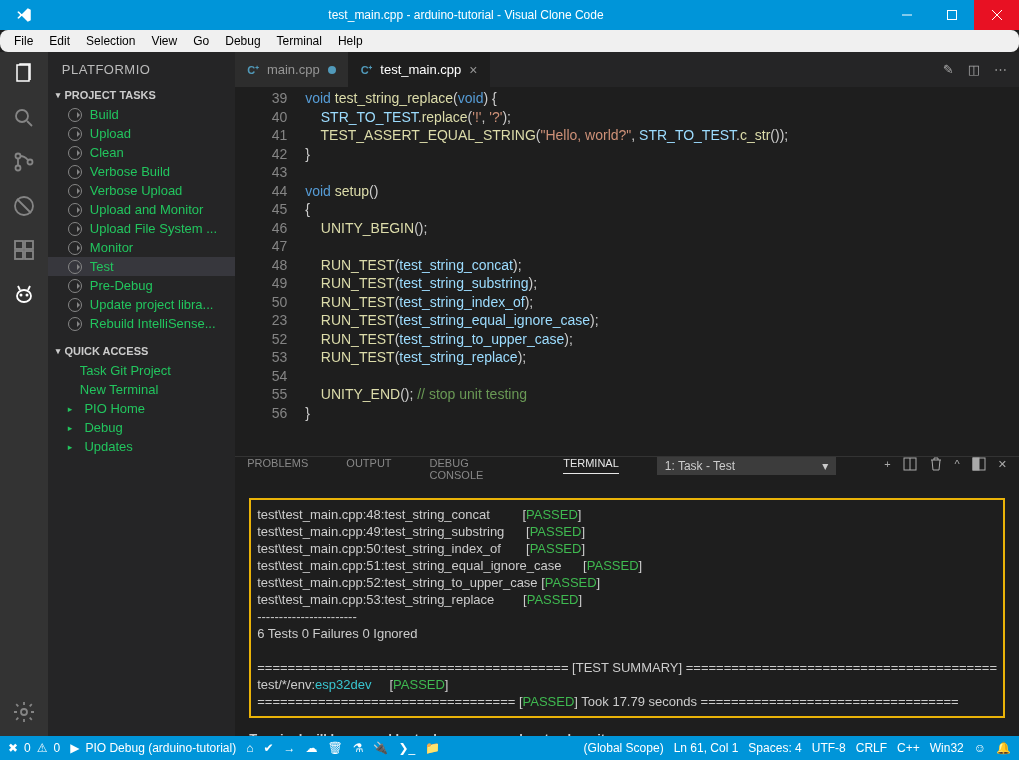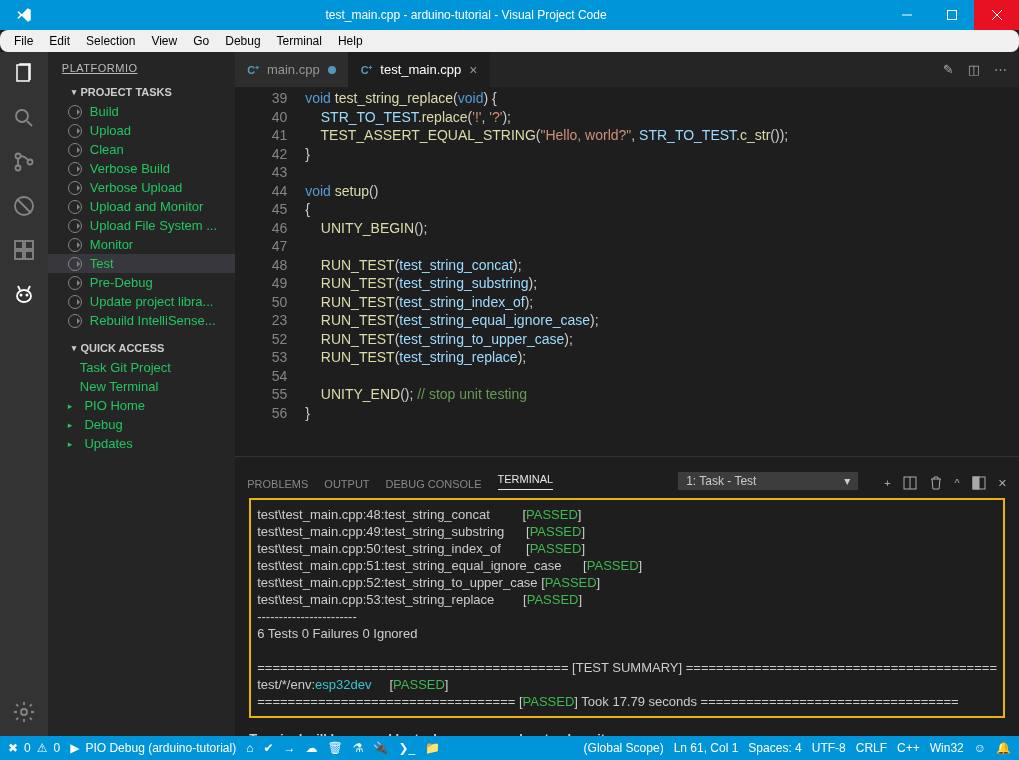--- a/index.html
+++ b/index.html
@@ -11,42 +11,42 @@
 .titlebar .btn { width:45px; height:30px; display:flex; align-items:center; justify-content:center; }
 .titlebar .btn.close { background:#e81123; }
 .menubar { height:22px; background:#f0f0f0; display:flex; align-items:center; padding:0 6px; color:#000; font-size:12px;border-radius:8px; }
 .menubar span { padding:2px 8px; }
 .main { display:flex; height:684px; }
 .activity { width:48px; background:#333; display:flex; flex-direction:column; align-items:center; padding-top:10px; gap:20px; }
 .activity .ico { width:24px; height:24px; color:#858585; display:flex; align-items:center; justify-content:center; }
 .activity .ico.active { color:#fff; }
 .activity .bottom { margin-top:auto; margin-bottom:12px; }
 .sidebar { width:188px; background:#252526; display:flex; flex-direction:column; }
-.sidebar .hdr { padding:10px 14px 8px; color:#bbb; font-size:11px; letter-spacing:0.5px;text-decoration:underline; }
-.sidebar .sect { color:#ccc; font-size:11px; font-weight:bold; padding:4px 8px; display:flex; align-items:center; gap:4px;margin-left:16px; }
+.sidebar .hdr { padding:10px 14px 8px; color:#bbb; font-size:13px; letter-spacing:0.5px; }
+.sidebar .sect { color:#ccc; font-size:11px; font-weight:bold; padding:4px 8px; display:flex; align-items:center; gap:4px; }
 .sidebar .sect::before { content:"▾"; font-size:9px; }
 .sidebar .item { display:flex; align-items:center; gap:8px; padding:2px 8px 2px 20px; font-size:13px; color:#22c55e; cursor:pointer; }
 .sidebar .item.sel { background:#37373d; }
 .sidebar .caret::before { content:"▸"; font-size:9px; margin-right:4px; }
 .circ-arrow { width:14px; height:14px; border:1.5px solid #858585; border-radius:50%; position:relative; display:inline-block; }
 .circ-arrow::after { content:""; position:absolute; right:-2px; top:3px; border:3px solid transparent; border-left-color:#858585; }
 .editor-area { flex:1; display:flex; flex-direction:column; }
 .tabs { height:35px; background:#252526; display:flex; align-items:stretch; }
 .tab { display:flex; align-items:center; gap:8px; padding:0 12px; background:#2d2d2d; color:#969696; font-size:13px; border-right:1px solid #1e1e1e; position:relative; }
 .tab.active { background:#1e1e1e; color:#fff; }
 .tab .dot { width:8px; height:8px; background:#519aba; border-radius:50%; display:inline-block; }
 .tab .cpp-ico { color:#519aba; font-weight:bold; font-size:11px; }
 .tab .x { color:#969696; font-size:14px; }
 .tabs .actions { margin-left:auto; display:flex; align-items:center; gap:14px; padding:0 12px; color:#aaa; }
 .code { flex:1; display:flex; font-family:Consolas,monospace; font-size:14px; line-height:18.5px; padding-top:2px; overflow:hidden; }
 .gutter { width:70px; text-align:right; color:#858585; padding-right:18px; }
 .code-lines { flex:1; white-space:pre; }
 .k { color:#569cd6; } .s { color:#ce9178; } .f { color:#dcdcaa; } .v { color:#9cdcfe; } .c { color:#6a9955; }
 .panel { height:280px; background:#1e1e1e; border-top:1px solid #333; display:flex; flex-direction:column; }
-.panel-tabs { height:33px; display:flex; align-items:flex-end; padding:0 12px; font-size:11px; color:#888; gap:16px; }
+.panel-tabs { height:33px; display:flex; align-items:flex-start; padding:0 12px; font-size:11px; color:#888; gap:38px; }
 .panel-tabs .pt { cursor:pointer; }
 .panel-tabs .pt.active { color:#e7e7e7; border-bottom:1px solid #e7e7e7; padding-bottom:4px; }
 .panel-tabs .sel { margin-left:auto; background:#3c3c3c; color:#ccc; padding:2px 8px; font-size:12px; width:180px; display:flex; justify-content:space-between; }
 .panel-tabs .picons { display:flex; gap:12px; color:#aaa; margin-left:10px; align-items:center; }
 .term { flex:1; padding:8px 14px; font-family:Consolas,monospace; font-size:13px; line-height:17px; overflow:hidden; }
 .redbox { border:2px solid #eab308; padding:6px; }
 .pass { color:#3fb950; } .env { color:#39c5cf; }
 .plainline { color:#ccc; white-space:pre; }
 .status { height:24px; background:#0095d9; display:flex; align-items:center; color:#fff; font-size:12px; padding:0 8px; gap:10px; }
 .status .grp { display:flex; align-items:center; gap:6px; }
@@ -55,21 +55,21 @@
 </style>
 </head>
 <body>
 
 <div class="titlebar">
   <div class="logo">
     <svg width="18" height="18" viewBox="0 0 24 24">
         <path fill="#fff" d="M17 3l-9 9 9 9 4-2V5l-4-2zM3 8l4 4-4 4 2 1 5-5-5-5-2 1z"></path>
       </svg>
   </div>
-  <div class="title">test_main.cpp - arduino-tutorial - Visual Project Code</div>
+  <div class="title">test_main.cpp - arduino-tutorial - Visual Clone Code</div>
   <div class="btns">
     <div class="btn">
         <svg width="10" height="10">
           <line x1="0" y1="5" x2="10" y2="5" stroke="#fff" stroke-width="1"></line>
         </svg>
       </div>
     <div class="btn">
         <svg width="10" height="10">
           <rect x="0.5" y="0.5" width="9" height="9" fill="none" stroke="#fff"></rect>
         </svg>

